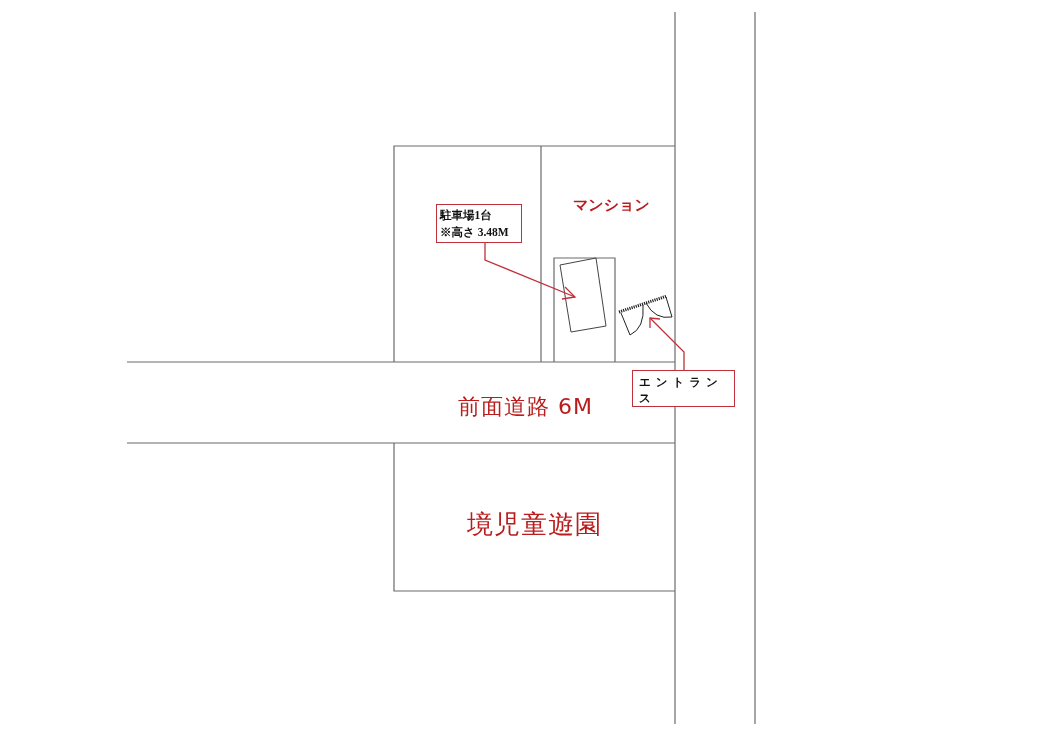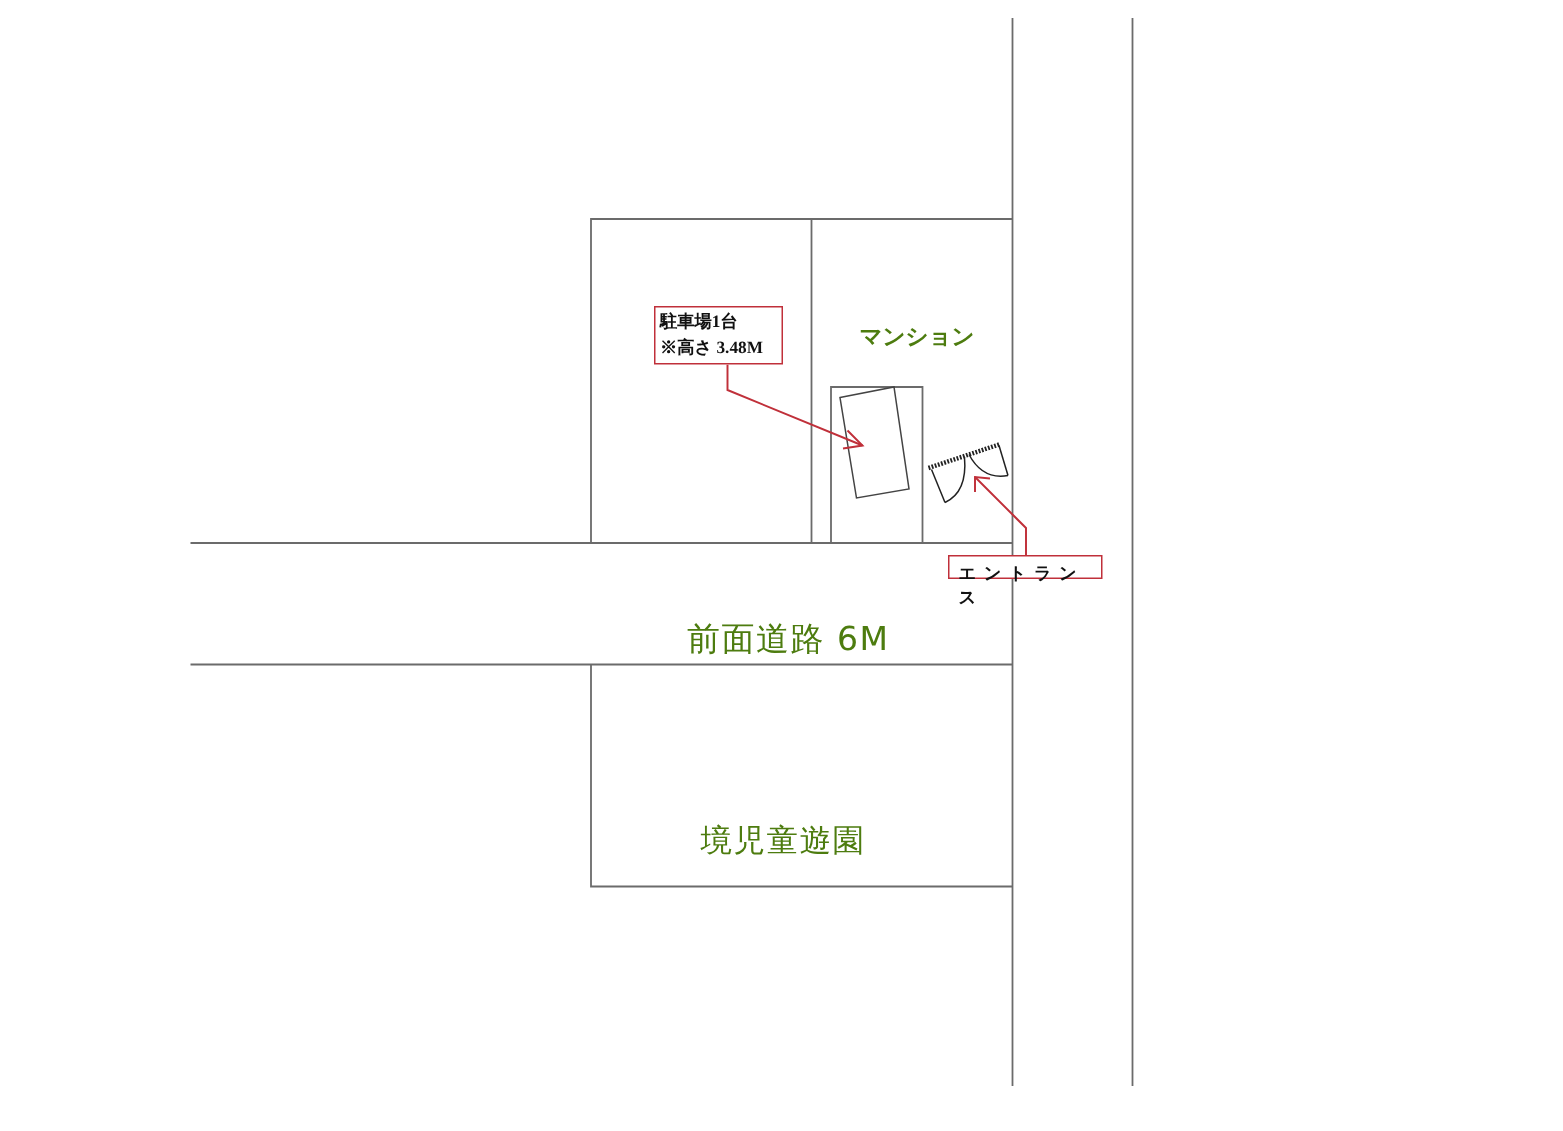--- a/index.html
+++ b/index.html
@@ -1,28 +1,28 @@
 <!DOCTYPE html>
 <html><head>
   <meta charset="utf-8">
   <style>
     html, body { margin: 0; padding: 0; background: #ffffff; }
     body { width: 1042px; height: 754px; position: relative; overflow: hidden;
            font-family: "DejaVu Sans", "Liberation Sans", sans-serif; }
     svg.map { position: absolute; left: 0; top: 0; }
-    .lbl { position: absolute; color: #4d7c0f; white-space: nowrap; margin-top: 19px; }
+    .lbl { position: absolute; color: #b91c1c; white-space: nowrap; }
     .callout { position: absolute; background: #fff; border: 1.5px solid #c0303a; color: #111;
                box-sizing: border-box; }
     #parking-label { left: 436px; top: 204px; width: 86px; height: 39px; padding: 2px 3px;
                      font-size: 11.5px; font-weight: bold; line-height: 17px; font-family: Liberation Serif, serif; }
-    #entrance-label { left: 632px; top: 370px; width: 103px; height: 16px; padding: 3px 6px;
+    #entrance-label { left: 632px; top: 370px; width: 103px; height: 37px; padding: 3px 6px;
                       font-size: 11.5px; font-weight: bold; letter-spacing: 5px; line-height: 16px; }
     #mansion-label { left: 573px; top: 196px; font-size: 15px; font-weight: bold; }
     #road-label { left: 458px; top: 392px; font-size: 22px; letter-spacing: 1px; }
-    #park-label { left: 467px; top: 527px; font-size: 21px; letter-spacing: 1px; }
+    #park-label { left: 467px; top: 507px; font-size: 26px; letter-spacing: 1px; }
   </style>
 </head>
 <body>
 
 <svg class="map" width="1042" height="754" viewBox="0 0 1042 754">
   <g stroke="#6b6b6b" stroke-width="1.2" fill="none">
 
     <line x1="675" y1="12" x2="675" y2="724"></line>
     <line x1="755" y1="12" x2="755" y2="724"></line>
 

